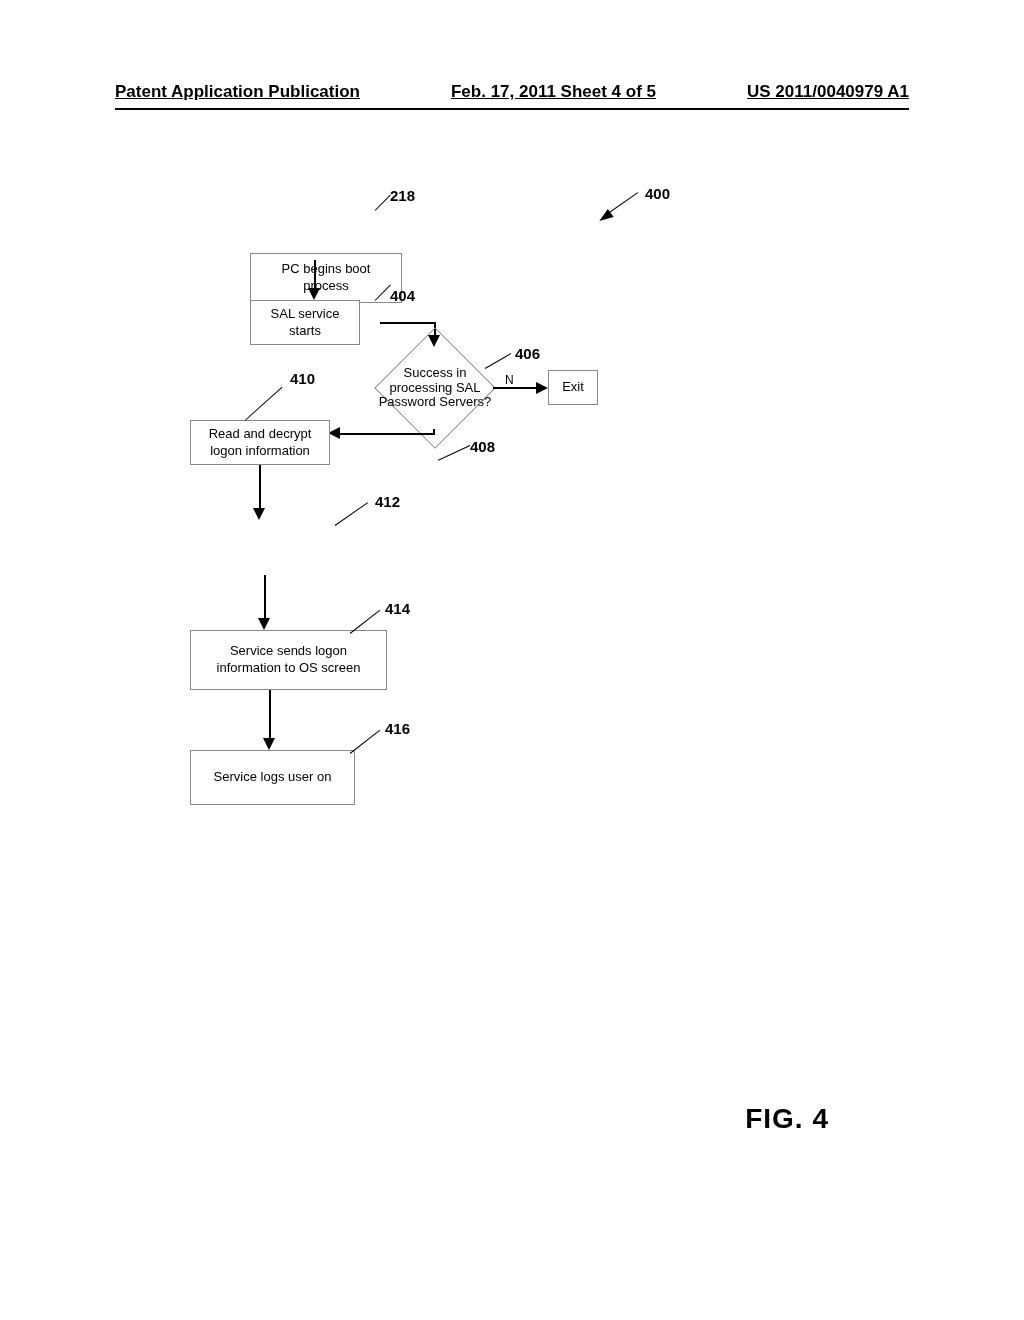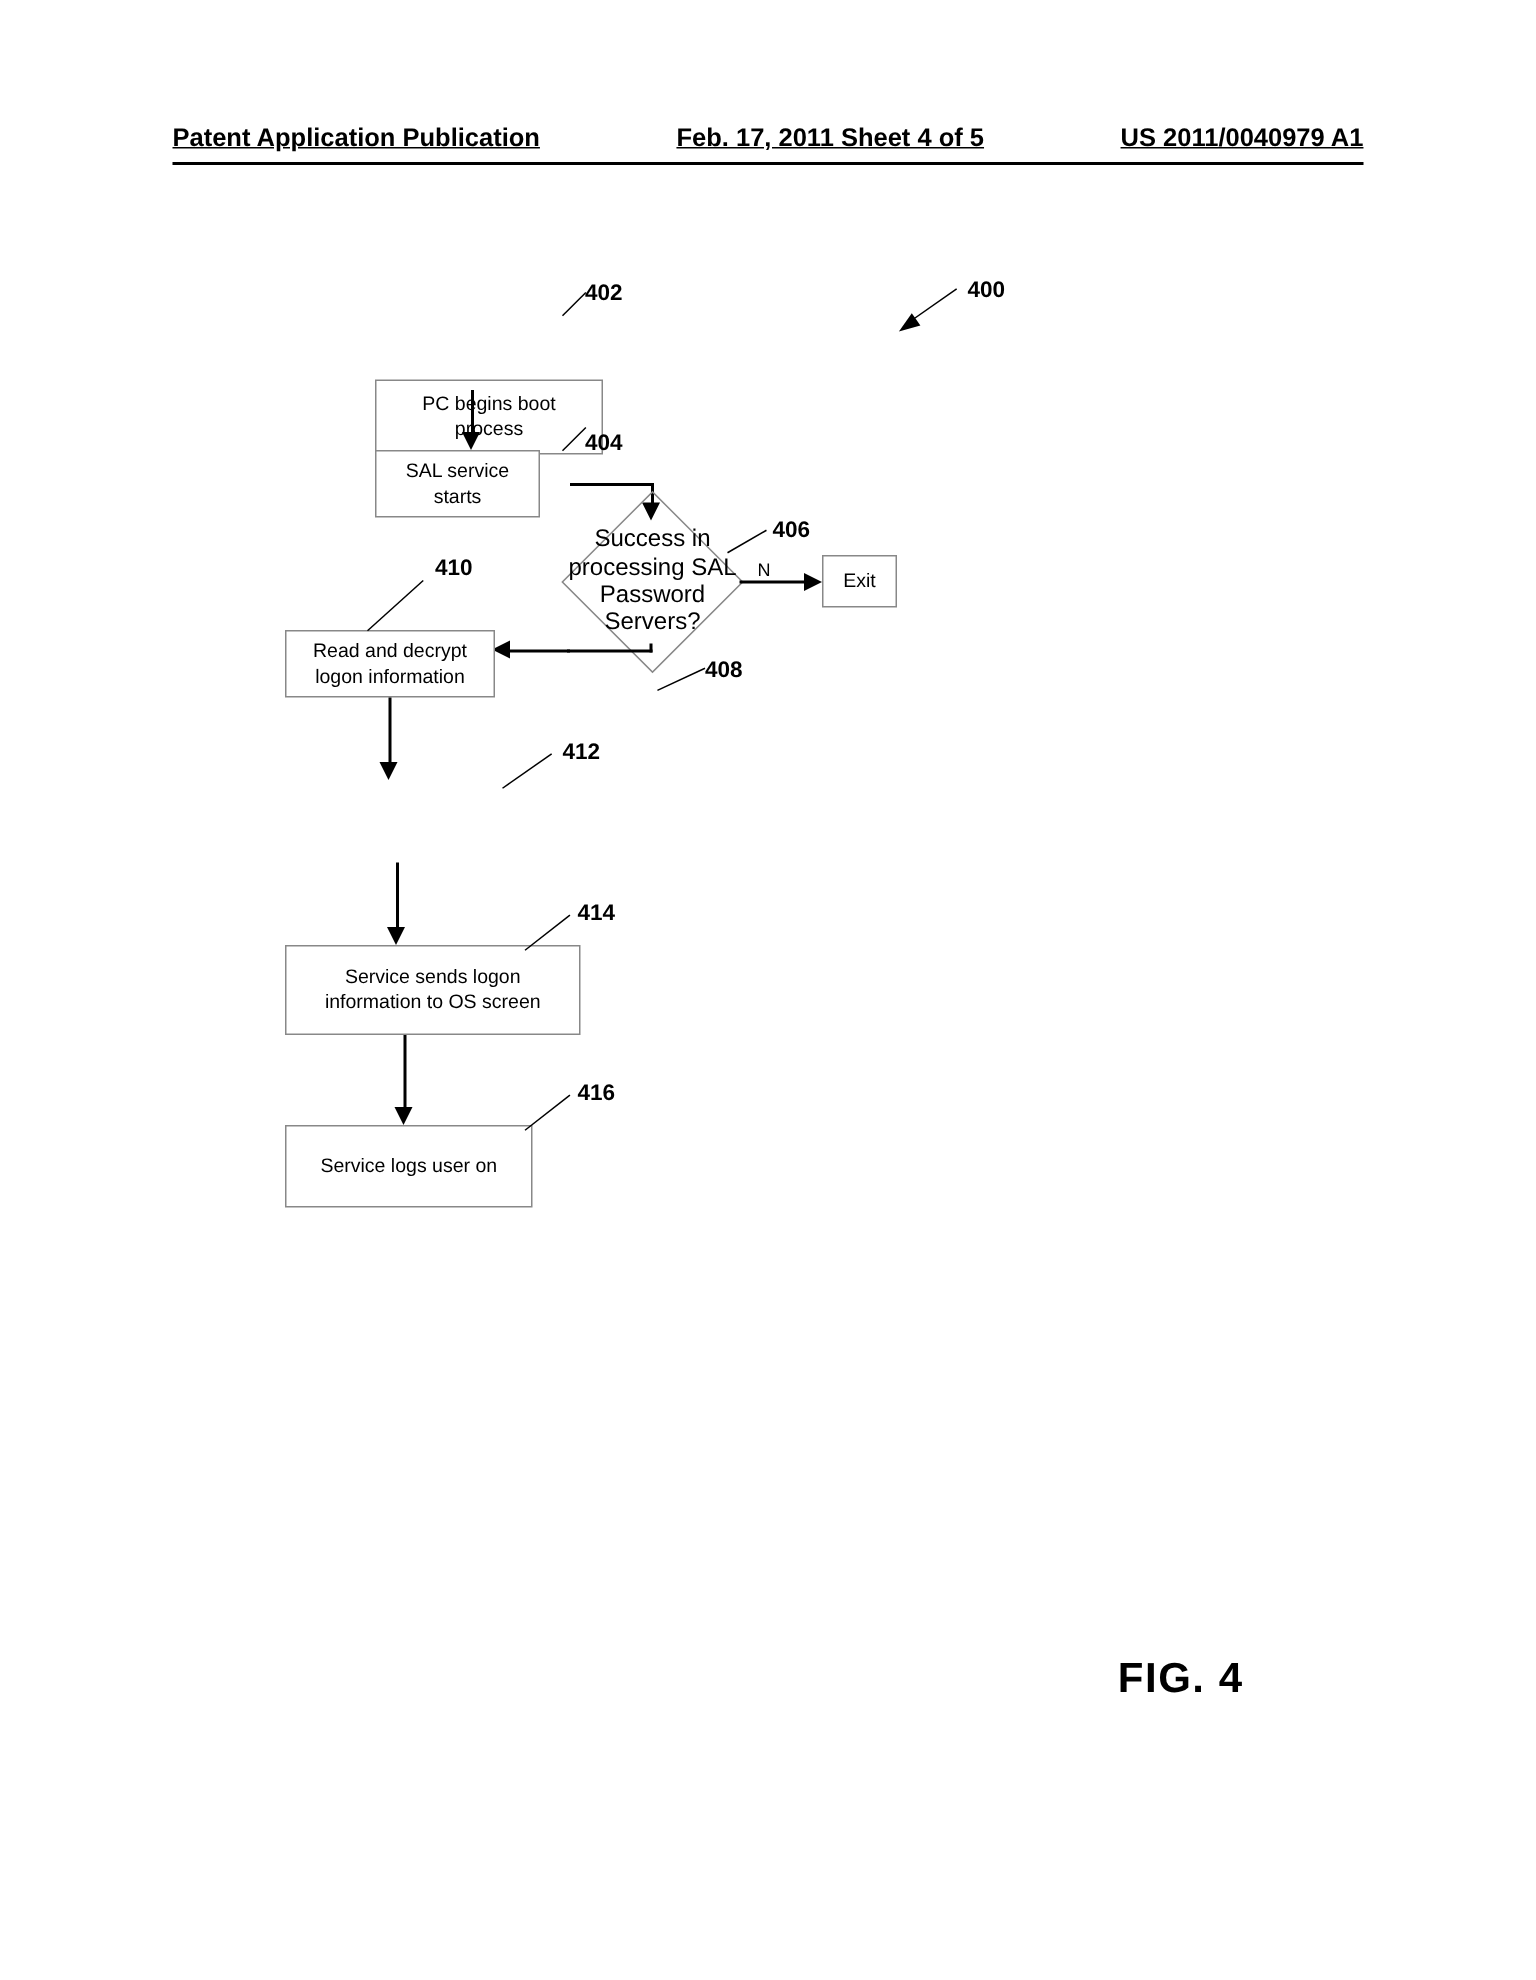--- a/index.html
+++ b/index.html
@@ -60,21 +60,21 @@
     position: absolute;
     width: 86px;
     height: 86px;
     border: 1px solid #888;
     transform: rotate(45deg);
     top: 2px;
     left: 17px;
   }
   .diamond-text {
     position: relative;
-    font-size: 16px;
+    font-size: 13px;
     text-align: center;
     line-height: 1.15;
     z-index: 2;
   }
   .ref-label {
     position: absolute;
     font-size: 15px;
     font-weight: bold;
   }
   .leader {
@@ -135,21 +135,21 @@
   <span>Feb. 17, 2011  Sheet 4 of 5</span>
   <span>US 2011/0040979 A1</span>
 </div>
 <div class="header-line"></div>
 
 <div class="diagram">
 
   <div class="box" style="left:80px; top:35px; width:152px; height:50px;margin-top:43px;">
     <span>PC begins boot process</span>
   </div>
-  <div class="ref-label" style="left:220px; top:12px;">402</div>
+  <div class="ref-label" style="left:220px; top:12px;">218</div>
   <div class="leader" style="left:205px; top:35px; width:22px; transform: rotate(-45deg);"></div>
 
   <div class="ref-label" style="left:475px; top:10px;">400</div>
   <div class="leader" style="left:435px; top:40px; width:40px; transform: rotate(-35deg);"></div>
   <div class="ref-arrow" style="left:430px; top:35px; transform: rotate(-125deg);"></div>
 
   <div class="arrow-line" style="left:144px; top:85px; width:2px; height:30px;"></div>
   <div class="arrow-head arrow-down" style="left:138px; top:113px;"></div>
 
   <div class="box" style="left:80px; top:125px; width:110px; height:45px;">

